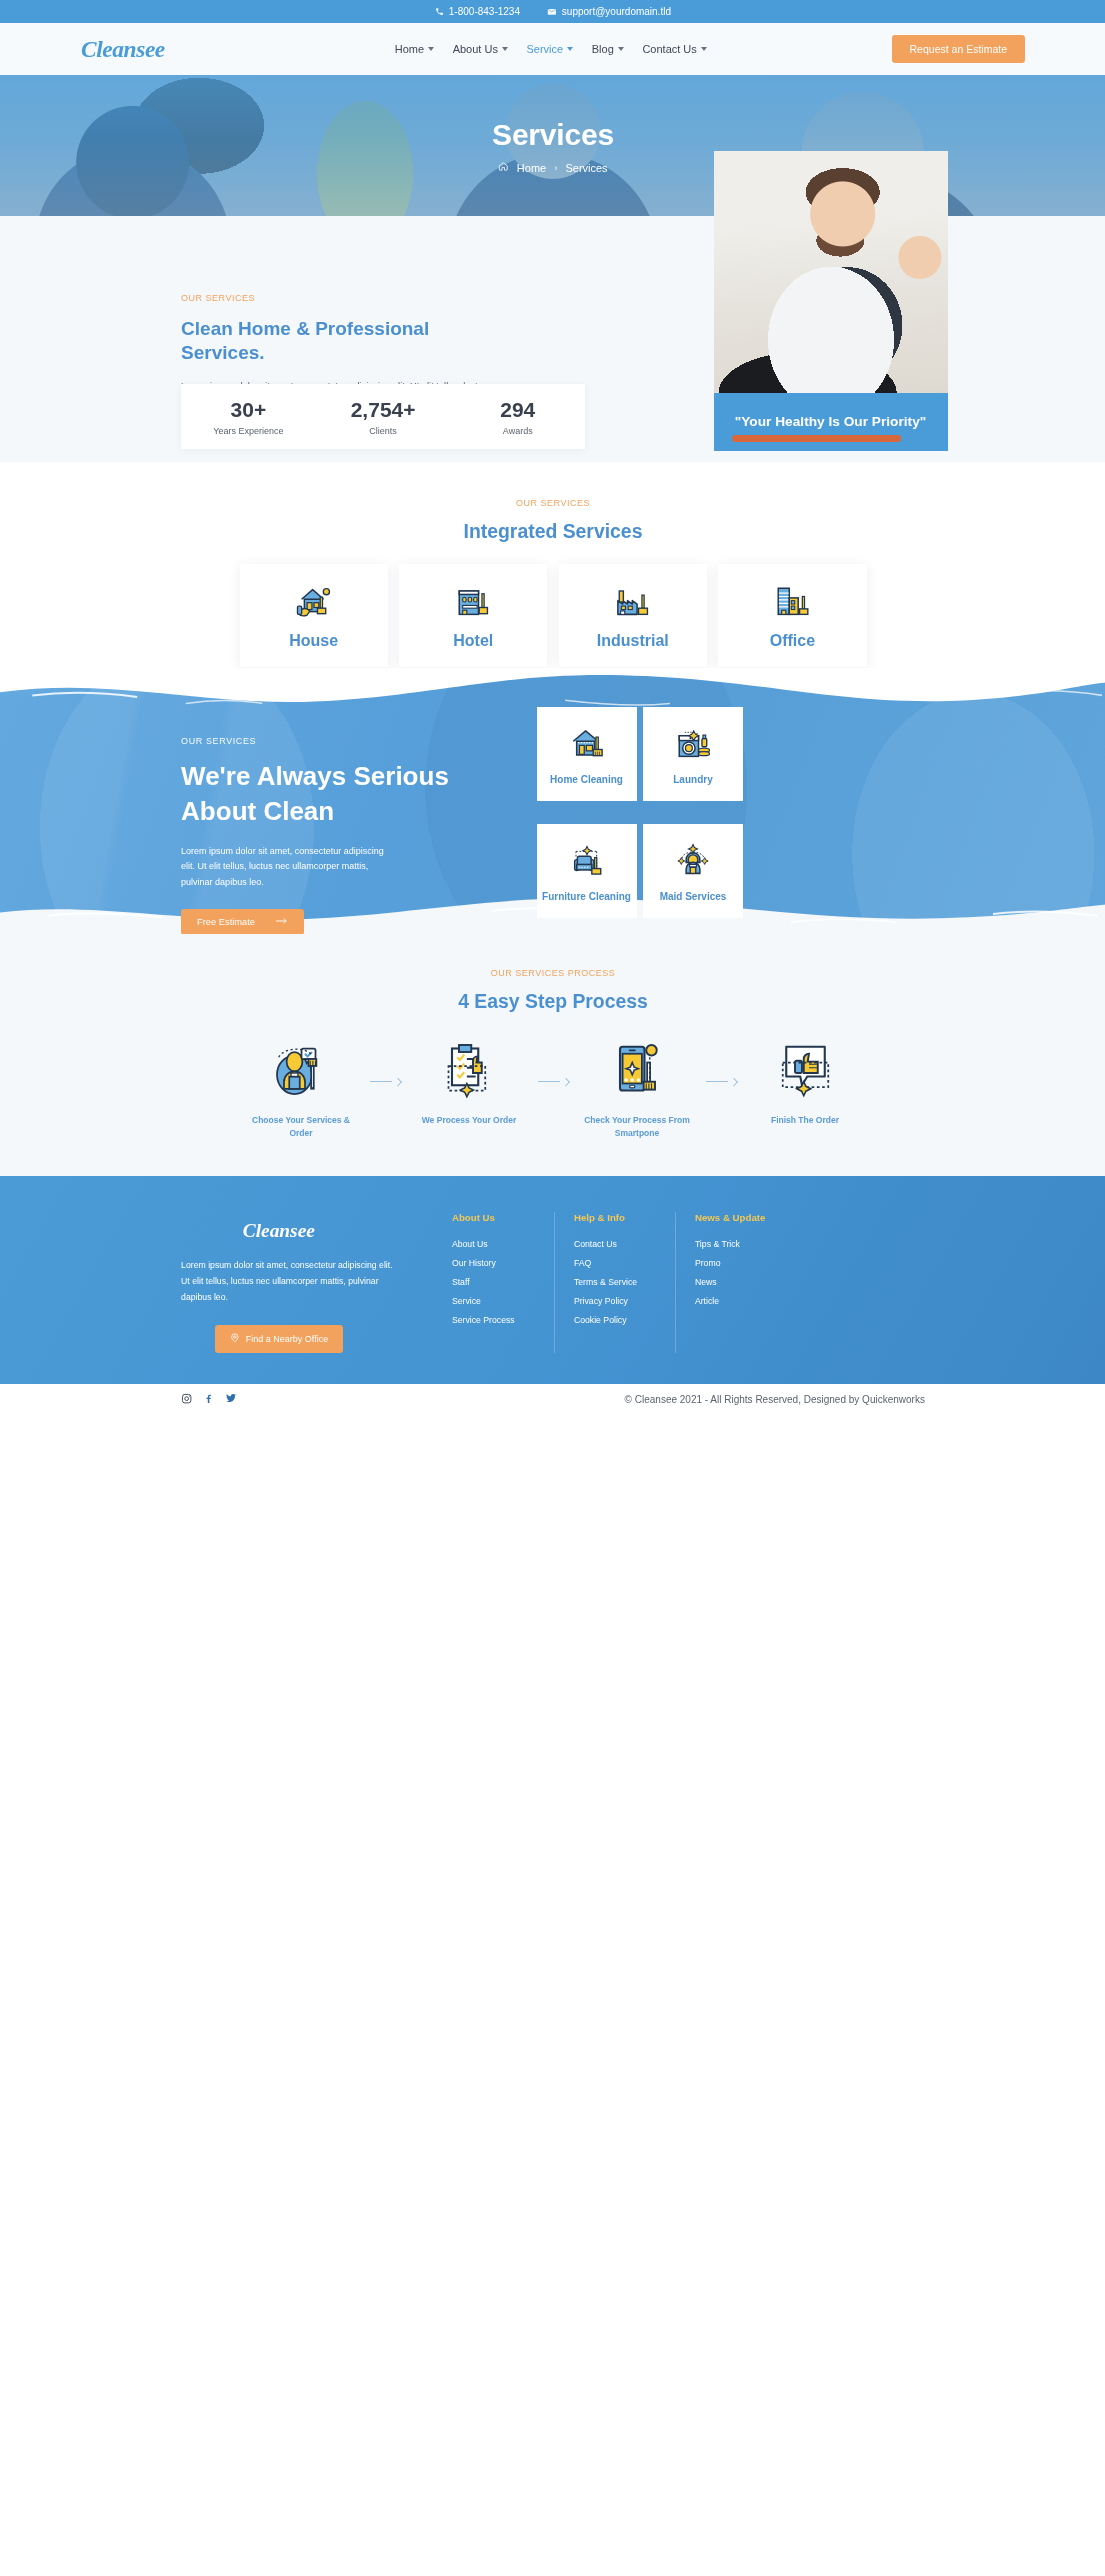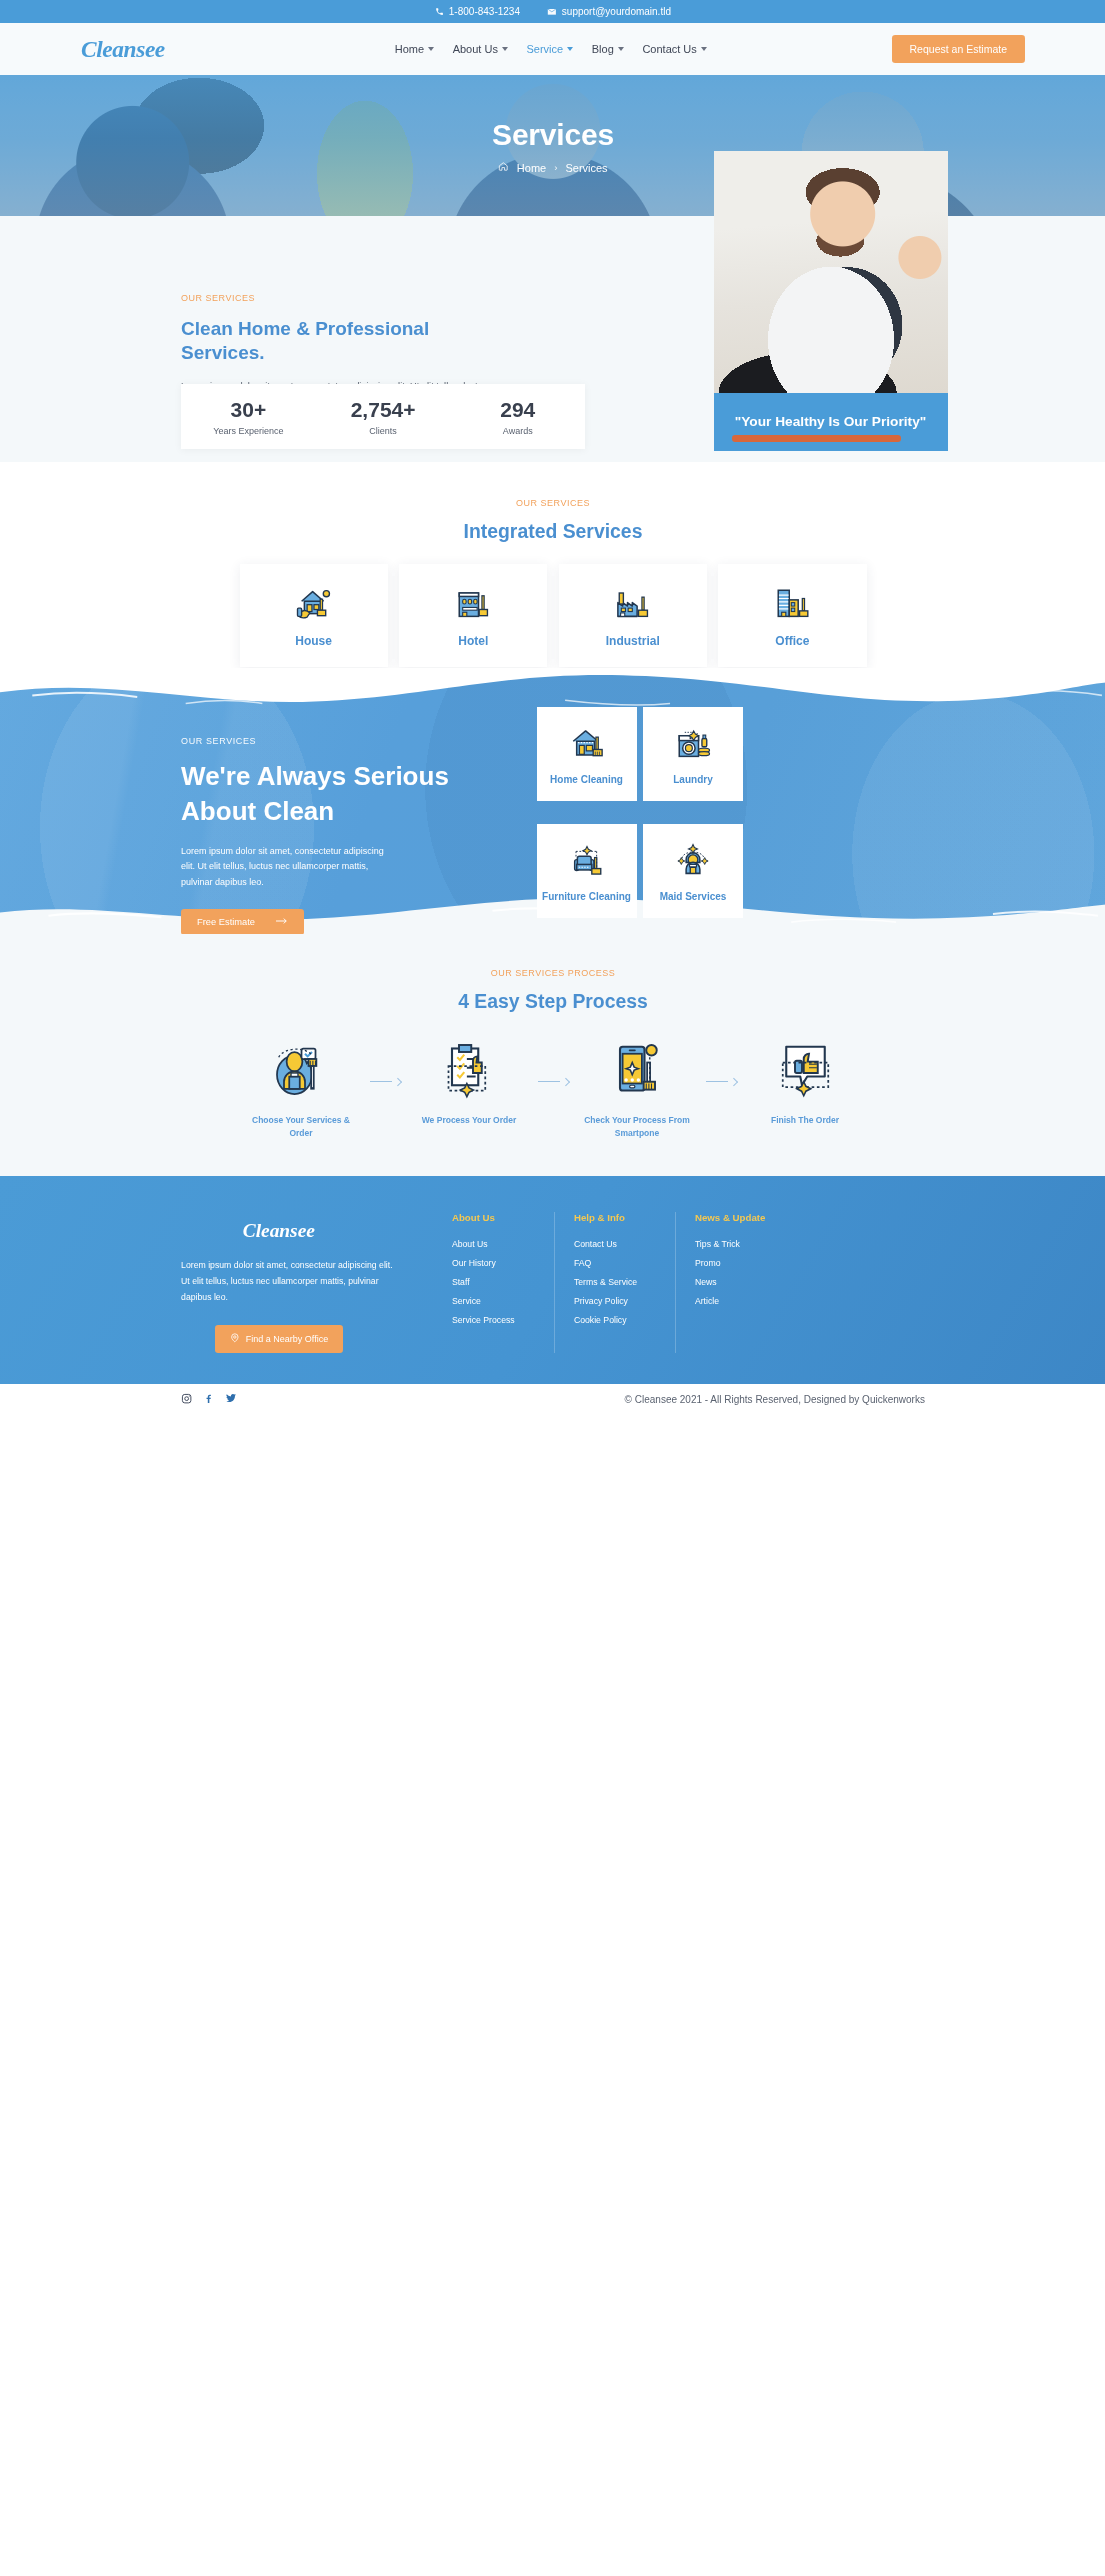--- a/index.html
+++ b/index.html
@@ -241,21 +241,21 @@
     flex:1;
     background:#fff;
     box-shadow:0 1.6px 11.3px rgba(40,60,90,.09);
     height:103px;
     display:flex; flex-direction:column;
     align-items:center; justify-content:center;
     gap:8px;
   }
   .card .cl {
     color:#4a8fd0;
-    font-size:12px;
+    font-size:16px;
     font-weight:bold;
   }
   .ico { width:44px; height:44px; display:block; }
 
   
   .band {
     position:absolute;
     left:0; right:0; top:129px; height:77px;
     background:#f4f8fa;
     z-index:-1;

